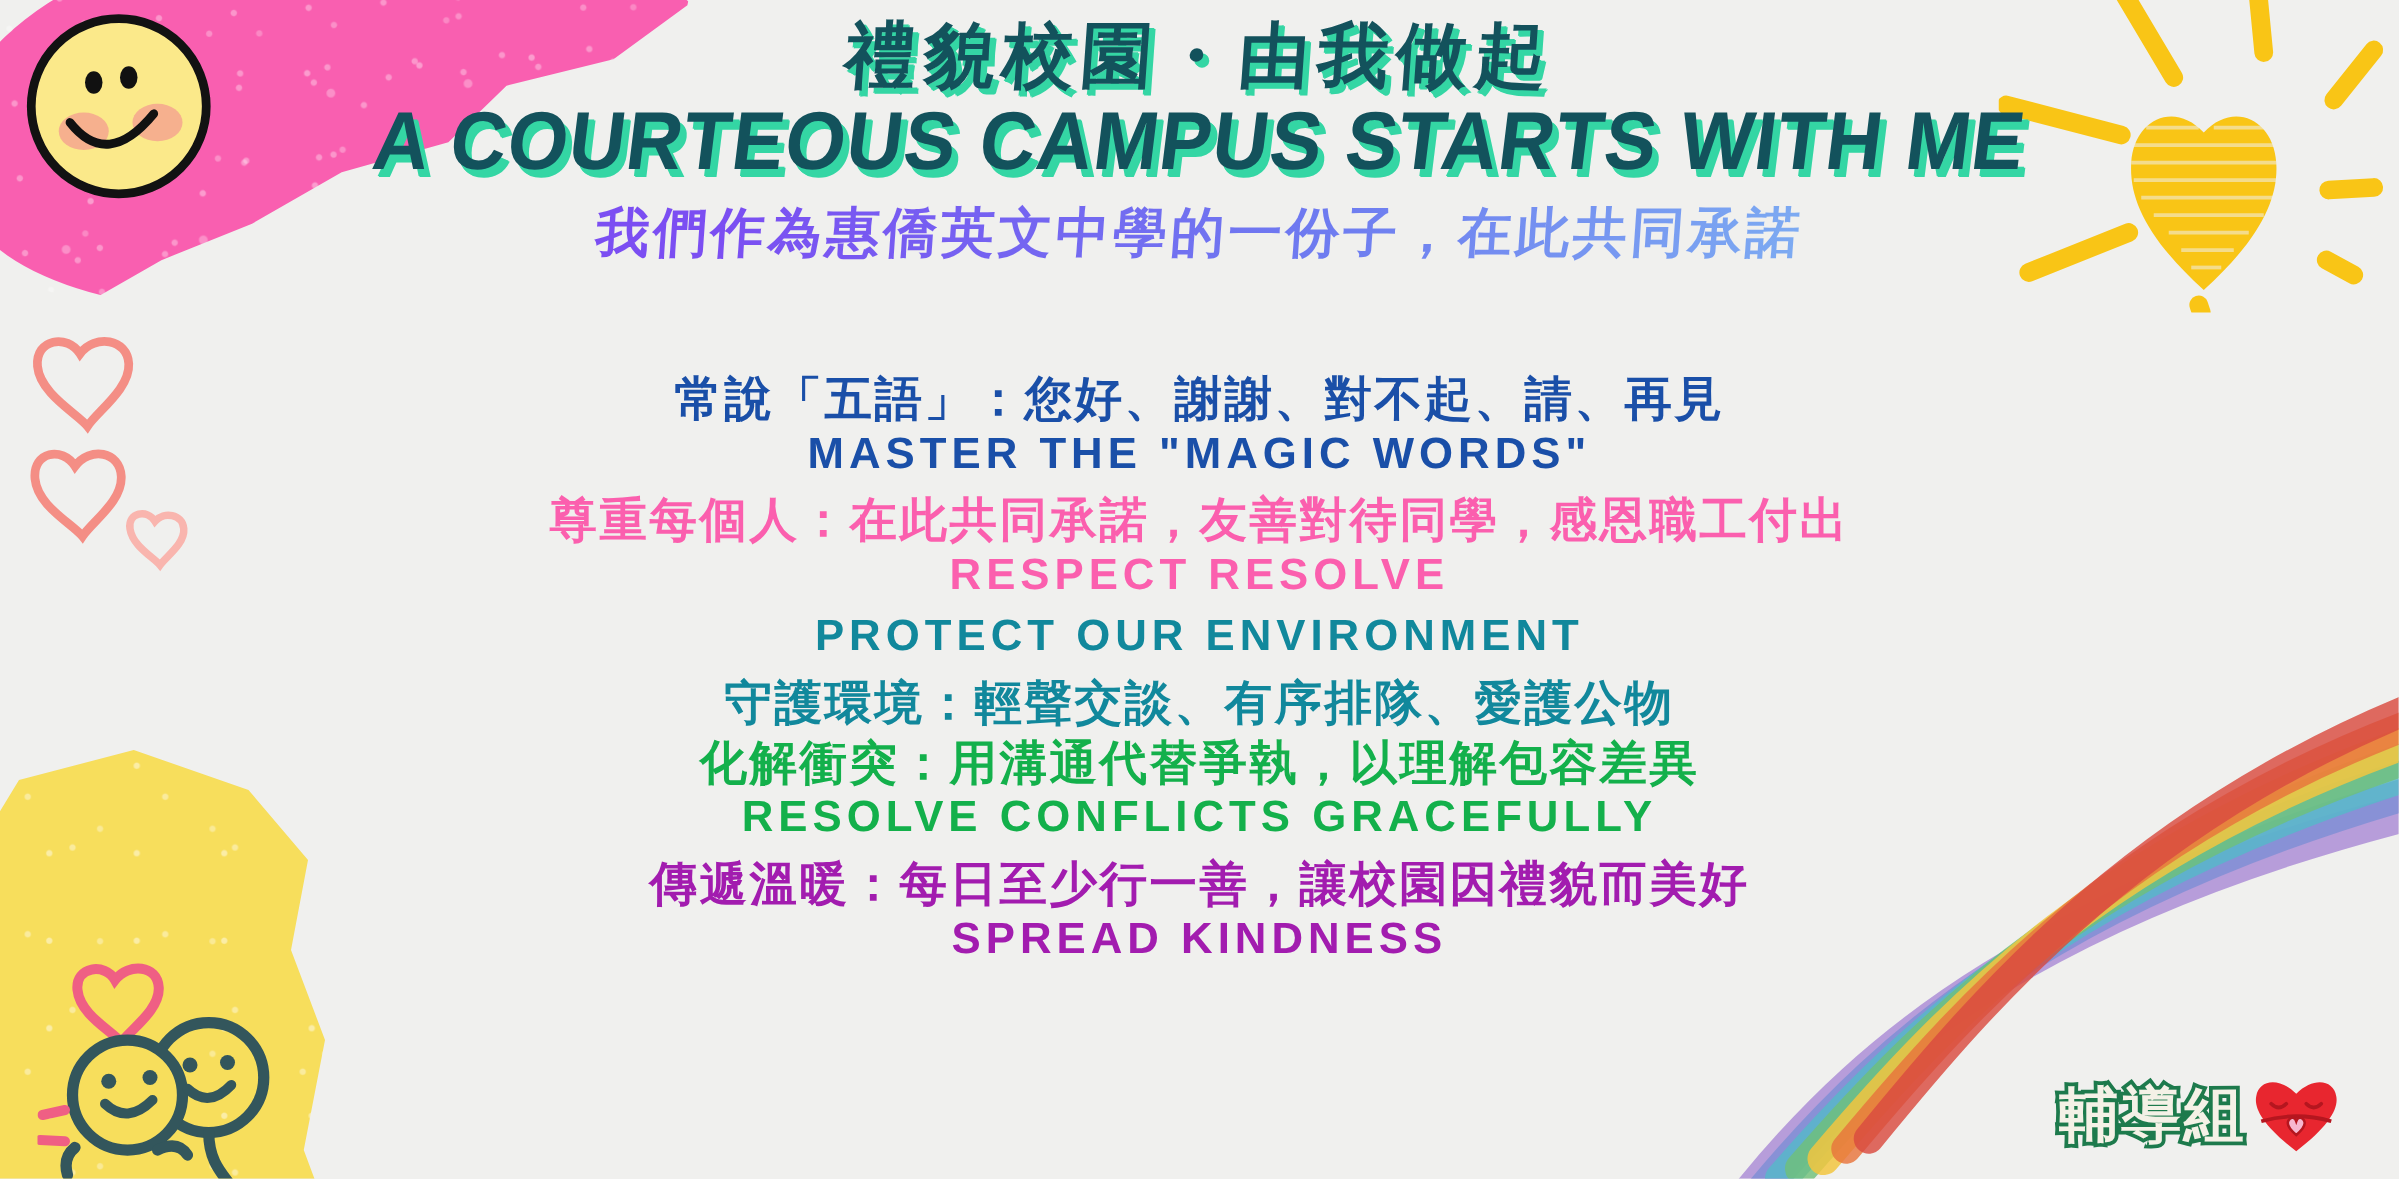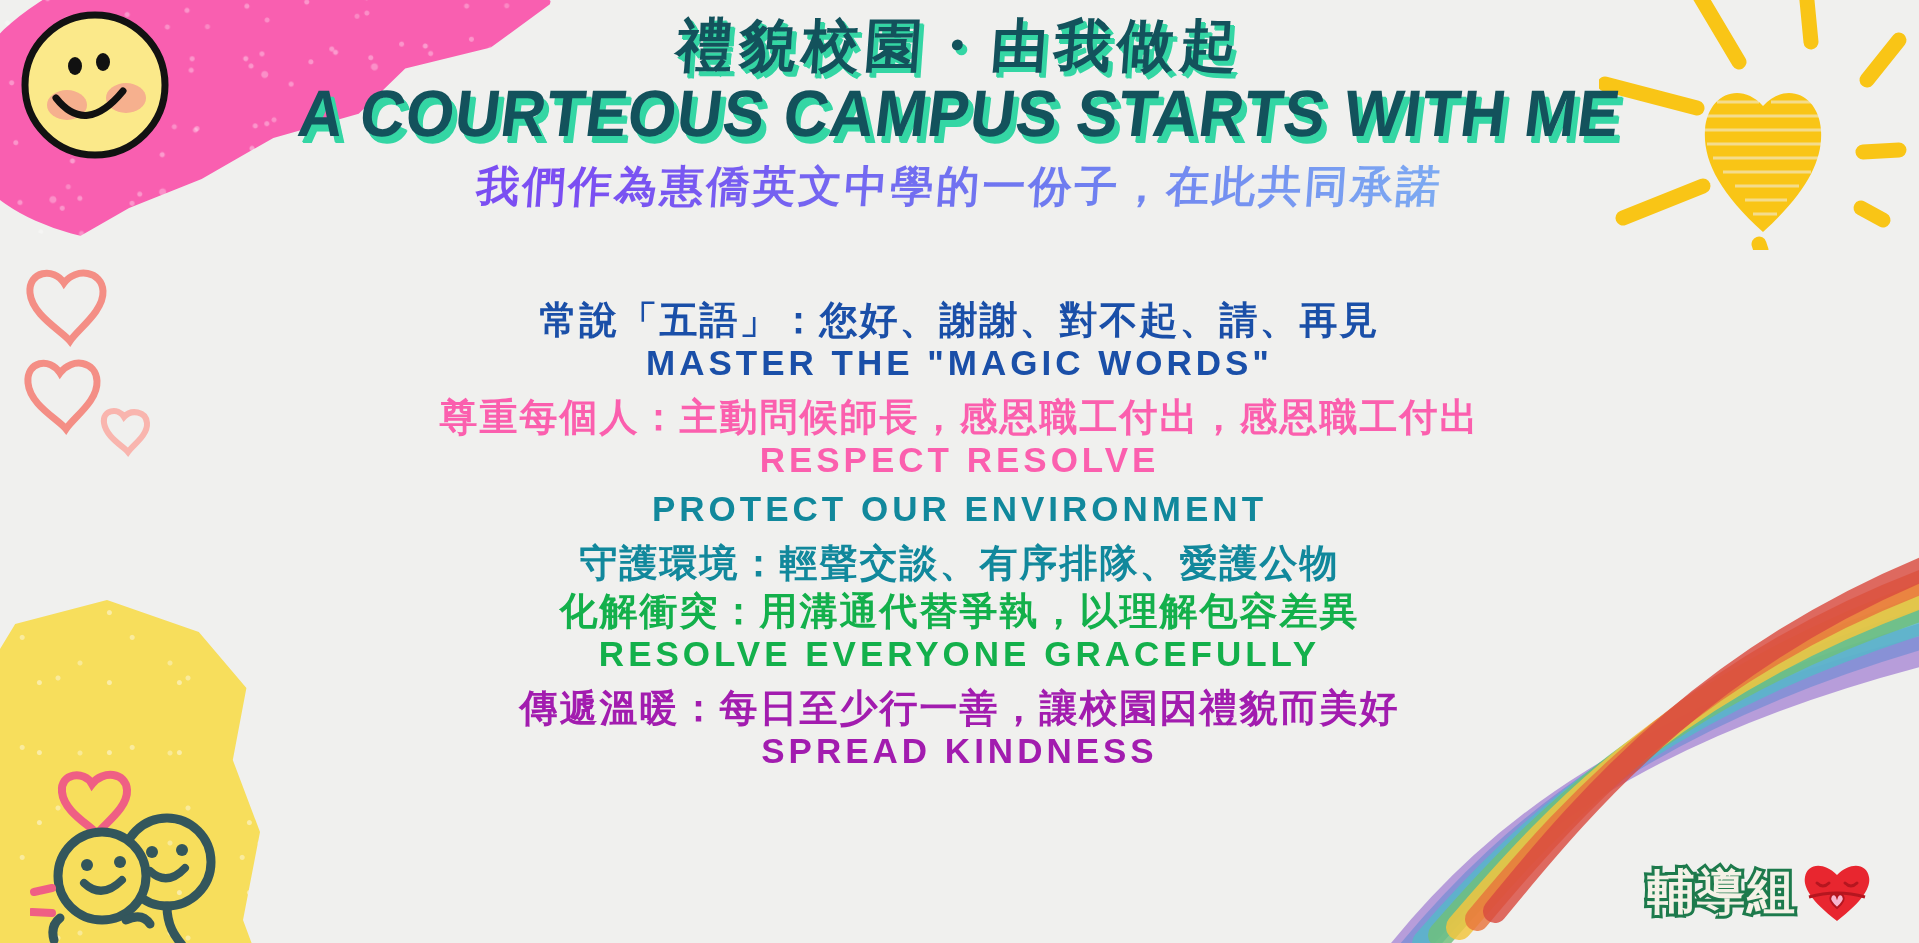--- a/index.html
+++ b/index.html
@@ -235,32 +235,32 @@
   </div>
 
   <div class="pledges">
 
     <div>
       <div class="pl cn c-blue">常說「五語」：您好、謝謝、對不起、請、再見</div>
       <div class="pl en c-blue">MASTER THE "MAGIC WORDS"</div>
     </div>
 
     <div>
-      <div class="pl cn c-pink">尊重每個人：主動問候師長，感恩職工付出，感恩職工付出</div>
+      <div class="pl cn c-pink">尊重每個人：在此共同承諾，友善對待同學，感恩職工付出</div>
       <div class="pl en c-pink">RESPECT RESOLVE</div>
     </div>
 
     <div>
       <div class="pl en c-teal">PROTECT OUR ENVIRONMENT</div>
       <div class="pl cn c-teal">守護環境：輕聲交談、有序排隊、愛護公物</div>
     </div>
 
     <div>
       <div class="pl cn c-green">化解衝突：用溝通代替爭執，以理解包容差異</div>
-      <div class="pl en c-green">RESOLVE EVERYONE GRACEFULLY</div>
+      <div class="pl en c-green">RESOLVE CONFLICTS GRACEFULLY</div>
     </div>
 
     <div>
       <div class="pl cn c-purple">傳遞溫暖：每日至少行一善，讓校園因禮貌而美好</div>
       <div class="pl en c-purple">SPREAD KINDNESS</div>
     </div>
 
   </div>
 
   <div class="badge">

